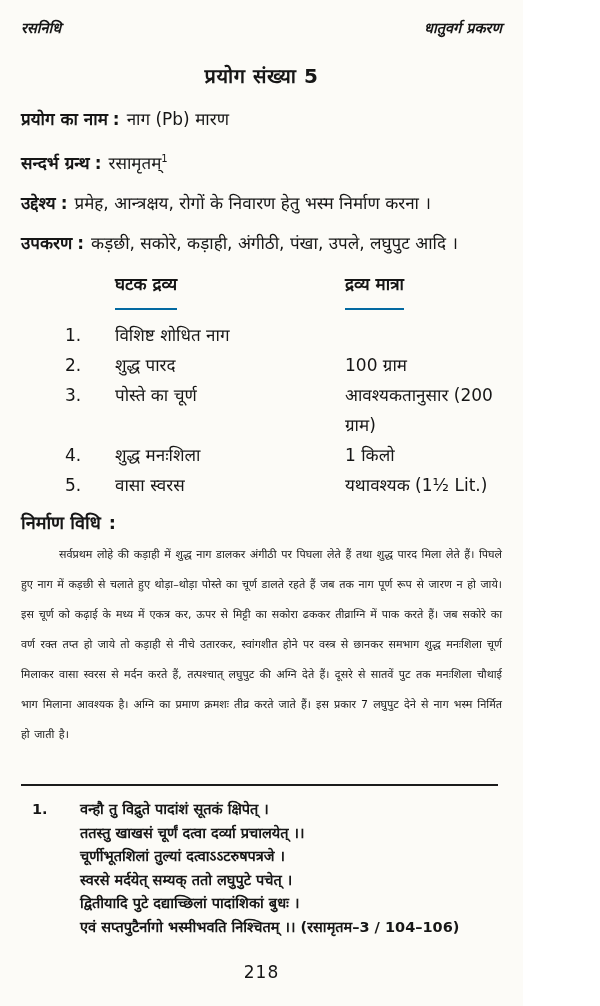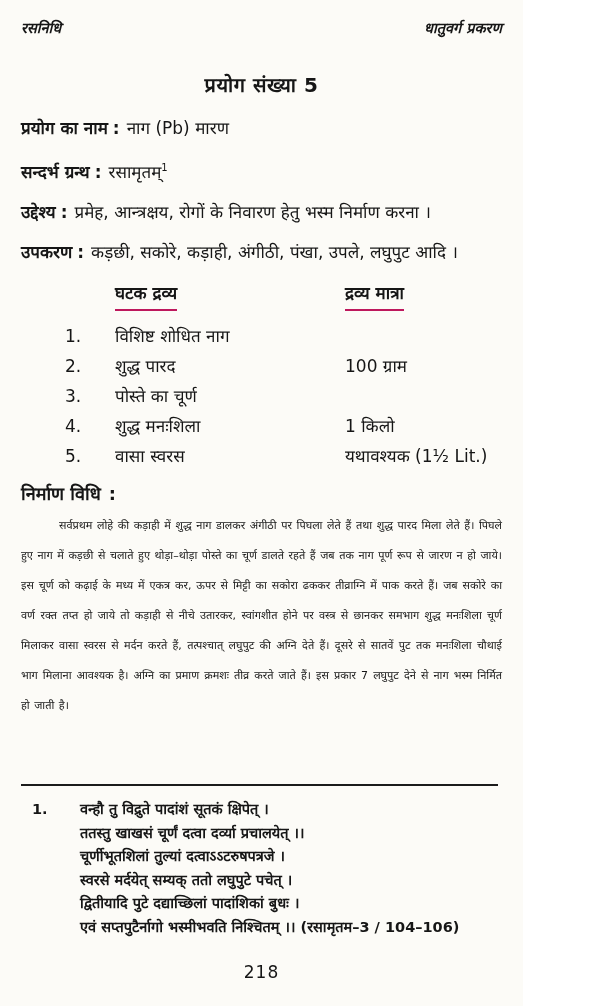--- a/index.html
+++ b/index.html
@@ -16,37 +16,37 @@
   
   .running-header {
     display: flex; justify-content: space-between; align-items: baseline;
     font-size: 14.5px; font-weight: 700; font-style: italic;
     line-height: 20px;
   }
 
   
   .page-title {
     text-align: center; font-weight: 700; font-size: 20px;
-    line-height: 27px; margin-top: 34px; letter-spacing: 0.5px;
+    line-height: 27px; margin-top: 25px; letter-spacing: 0.5px;
   }
 
   
   .info { margin-top: 18px; }
   .info-row { font-size: 17px; line-height: 22px; margin-bottom: 18px; }
   .info-label { font-weight: 700; }
   .info-colon { font-weight: 700; margin: 0 7px 0 5px; }
   .info-value sup { font-size: 10px; vertical-align: super; }
 
   
   .ingredients { margin: 12px 0 0 44px; font-size: 17px; }
   .tbl-header {
     display: grid; grid-template-columns: 50px 230px 1fr;
     font-weight: 700; line-height: 24px; margin-bottom: 10px;
   }
-  .col-underline { display: inline-block; border-bottom: 2px solid #be185d; padding-bottom: 4px; }
+  .col-underline { display: inline-block; border-bottom: 2px solid #0369a1; padding-bottom: 12px; }
   .tbl-row { display: grid; grid-template-columns: 50px 230px 1fr; line-height: 30px; }
   .row-num { font-weight: 400; }
 
   
   .method-heading { font-size: 18px; font-weight: 700; margin-top: 10px; line-height: 26px; }
   .method-heading .info-colon { margin-left: 8px; }
   .method-para {
     font-size: 11px; line-height: 30px; text-align: justify;
     text-indent: 38px; margin-top: 4px; word-spacing: 1px;
   }
@@ -102,20 +102,21 @@
       <span>विशिष्ट शोधित नाग</span>
     </div>
     <div class="tbl-row">
       <span class="row-num">2.</span>
       <span>शुद्ध पारद</span>
       <span>100 ग्राम</span>
     </div>
     <div class="tbl-row">
       <span class="row-num">3.</span>
       <span>पोस्ते का चूर्ण</span>
+      <span>आवश्यकतानुसार (200 ग्राम)</span>
     </div>
     <div class="tbl-row">
       <span class="row-num">4.</span>
       <span>शुद्ध मनःशिला</span>
       <span>1 किलो</span>
     </div>
     <div class="tbl-row">
       <span class="row-num">5.</span>
       <span>वासा स्वरस</span>
       <span>यथावश्यक (1½ Lit.)</span>

